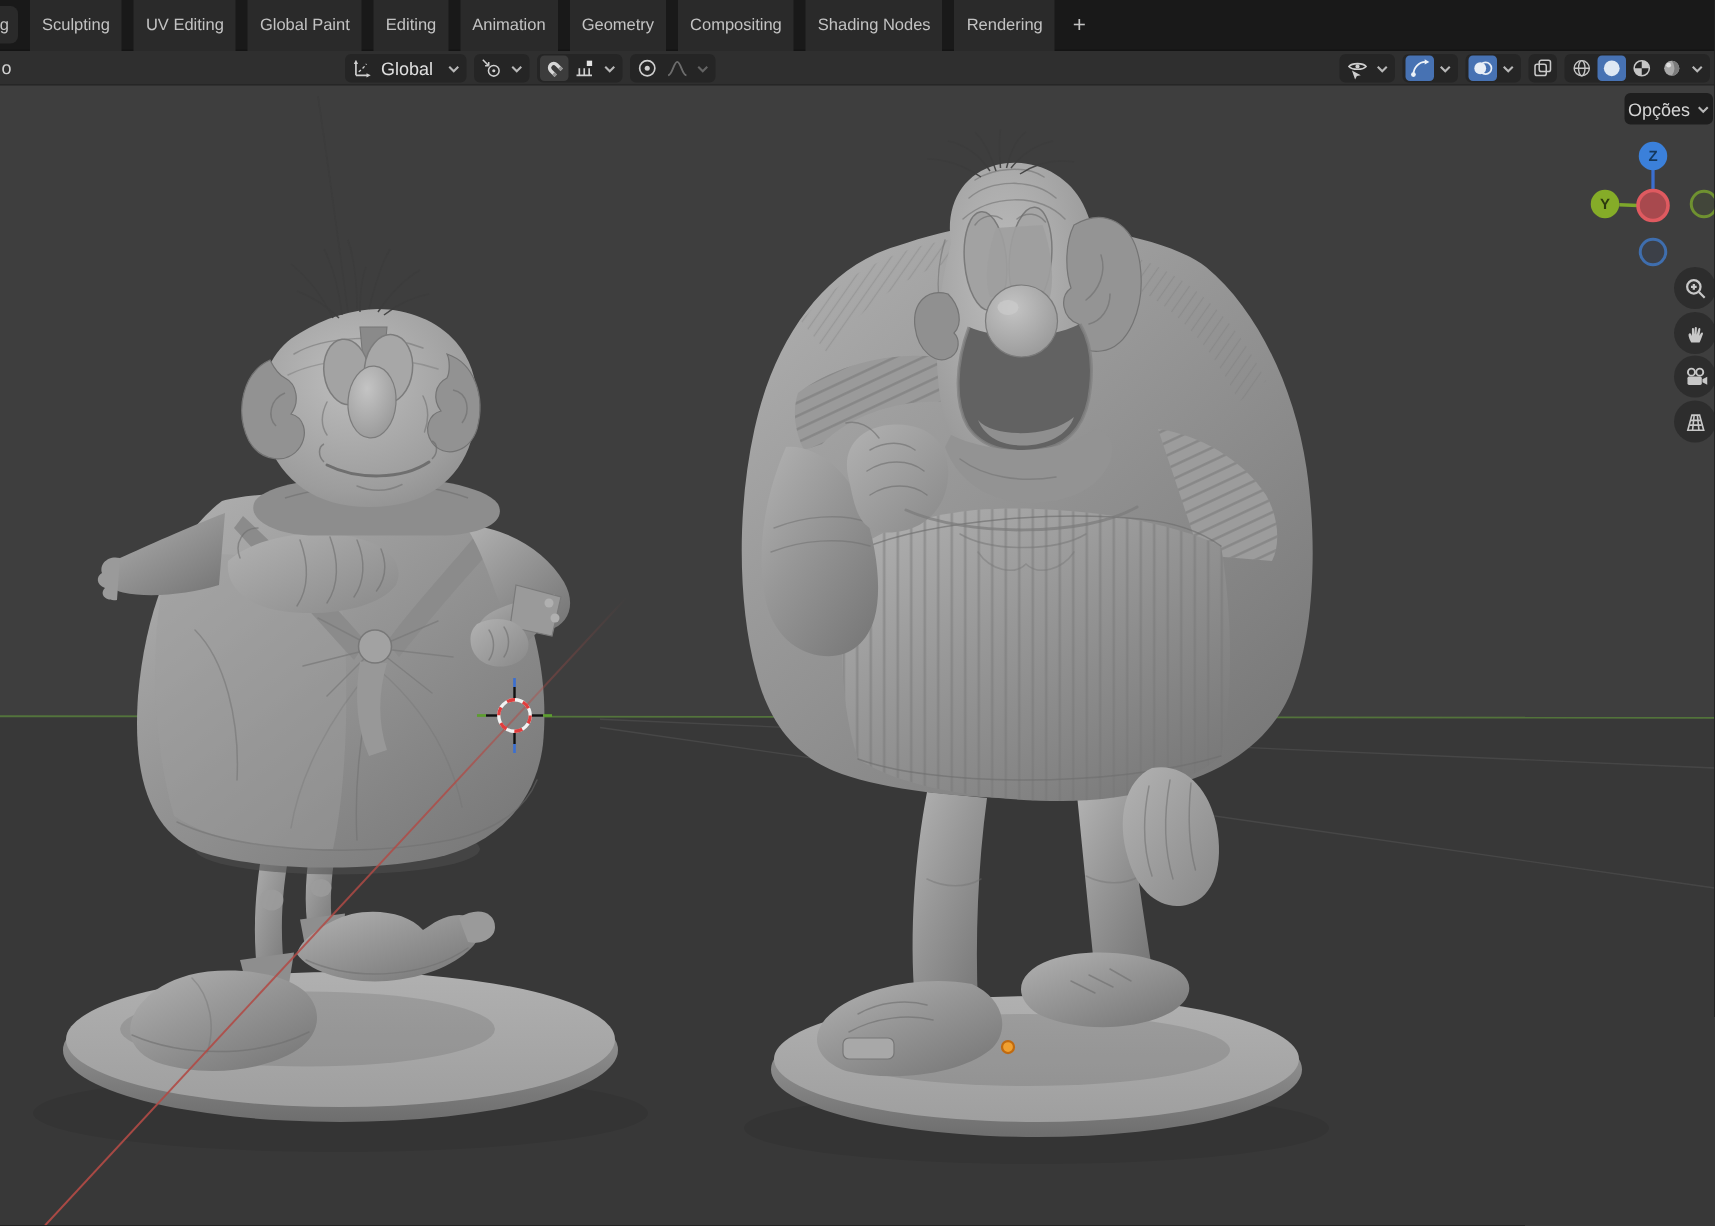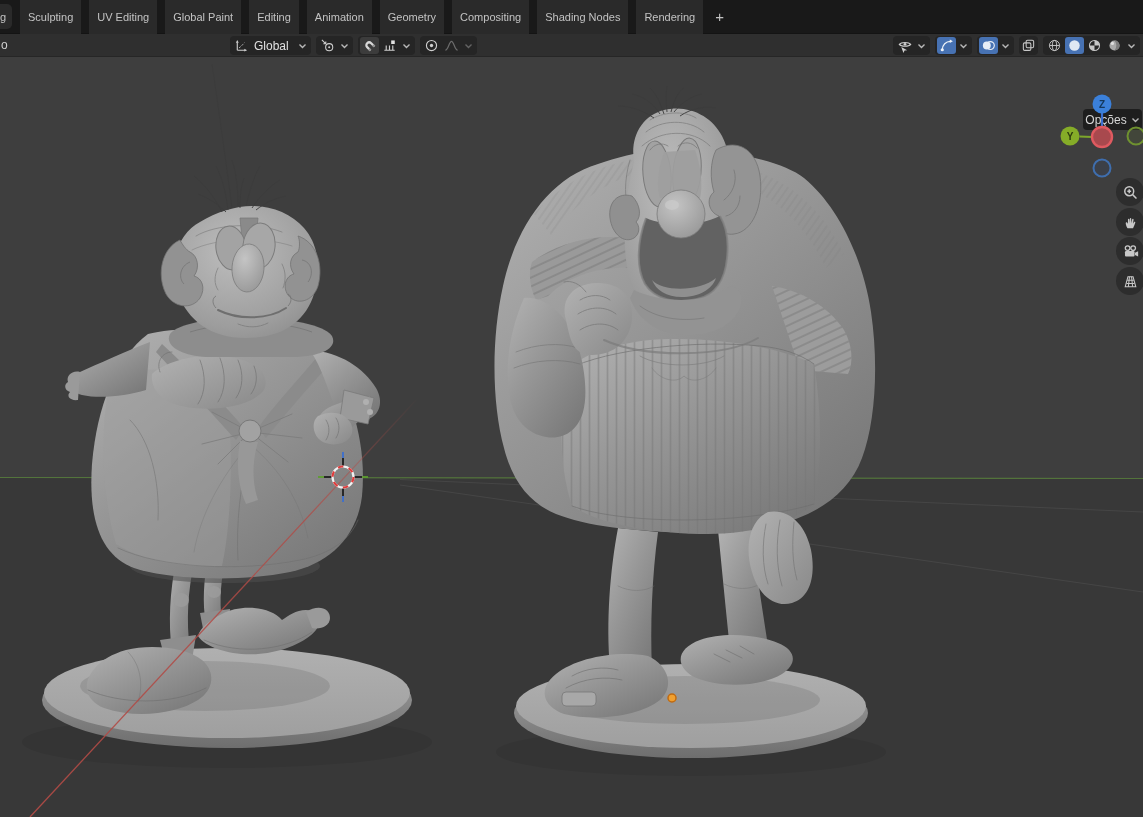--- a/index.html
+++ b/index.html
@@ -26,21 +26,21 @@
   .tile.active{background:#4772b3;}
   .tile.dim{opacity:.42;}
   .lbl{font-size:12px;color:#e0e0e0;padding:0 6px 0 2px;}
   .chev{display:flex;align-items:center;justify-content:center;width:13px;height:17px;flex:none;}
   .chev.dim{opacity:.42;}
 
   
   .scene{position:absolute;left:0;top:57px;}
   .opts{position:absolute;left:1083px;top:62px;width:59px;height:21px;background:#1e1e1e;
         border-radius:4px;display:flex;align-items:center;justify-content:center;gap:4px;
-        color:#d6d6d6;font-size:12px;cursor:default;margin-top:47px;}
+        color:#d6d6d6;font-size:12px;cursor:default;}
   .gizmo{position:absolute;left:1058px;top:90px;}
   .navbtn{position:absolute;left:1116px;width:28px;height:28px;border-radius:50%;
           background:rgba(43,43,43,.9);display:flex;align-items:center;justify-content:center;}
 </style>
 </head>
 <body>
 
 <div id="app">
 
   <div class="topbar">

